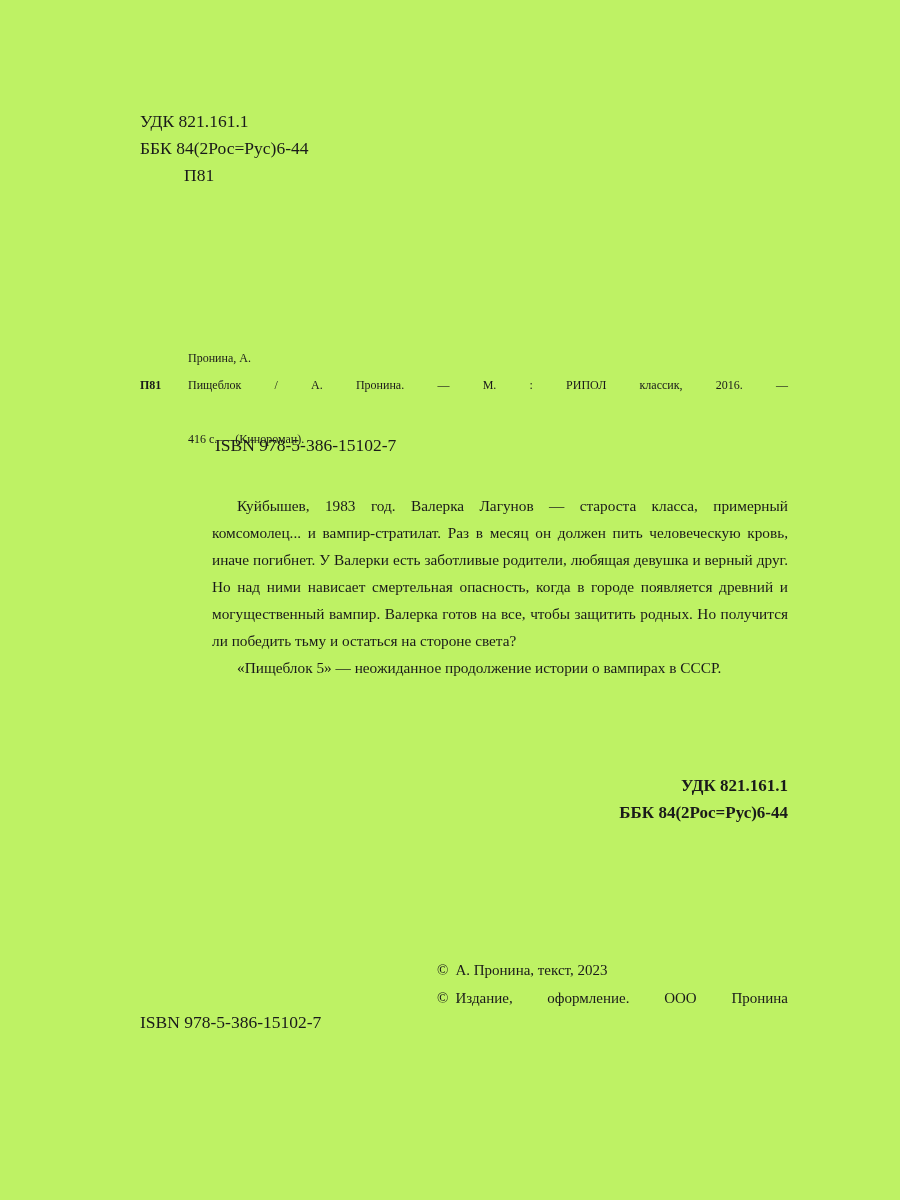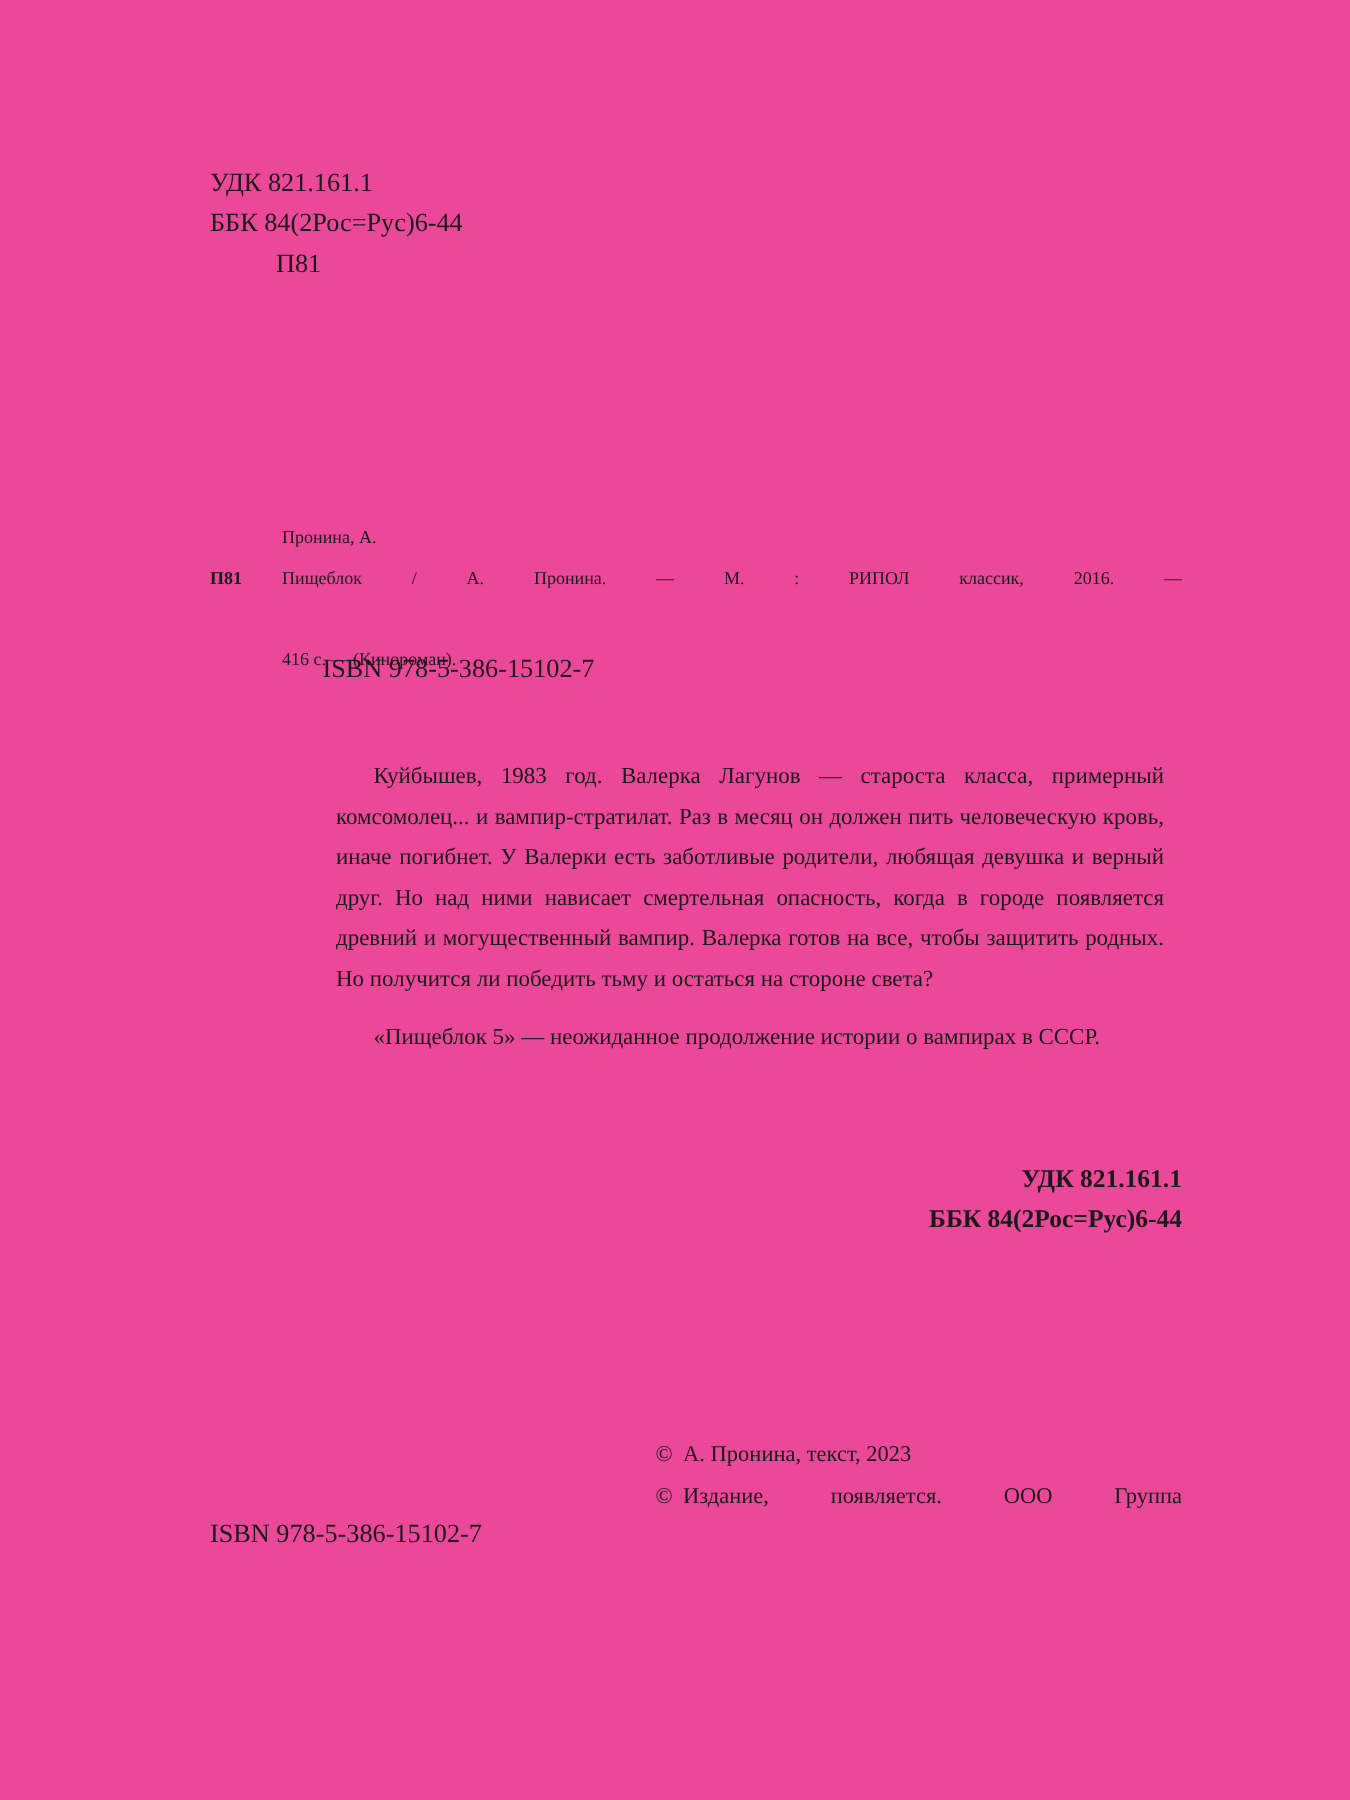--- a/index.html
+++ b/index.html
@@ -11,21 +11,21 @@
   body {
     font-family: "Liberation Serif", "DejaVu Serif", serif;
     color: #1a1a1a;
     -webkit-font-smoothing: antialiased;
   }
 
   #page {
     position: relative;
     width: 900px;
     height: 1200px;
-    background: #ec4899;
+    background: #bef264;
     overflow: hidden;
   }
 
   
   .cip-top {
     position: absolute;
     left: 140px;
     top: 108px;
     font-size: 17.5px;
     line-height: 27px;
@@ -85,21 +85,21 @@
     left: 212px;
     top: 492px;
     width: 576px;
     font-size: 15.3px;
     line-height: 27px;
     text-align: justify;
     text-justify: inter-word;
     hyphens: manual;
   }
   .annotation p {
-    margin: 12px;
+    margin: 0;
     text-indent: 25px;
   }
 
   
   .cip-bottom {
     position: absolute;
     right: 112px;
     top: 772px;
     text-align: right;
     font-size: 17px;
@@ -181,17 +181,17 @@
     <span>ББК 84(2Рос=Рус)6-44</span>
   </div>
 
   <div class="isbn-bottom">ISBN 978-5-386-15102-7</div>
 
   <div class="copyright">
     <span class="line">
       <span class="copysym">©</span><span>А. Пронина, текст, 2023</span>
     </span>
     <span class="wrapline">
-      <span class="copysym">©</span><span>Издание, появляется. ООО Группа</span>
+      <span class="copysym">©</span><span>Издание, оформление. ООО Пронина</span>
     </span>
   </div>
 
 </div>
 
 </body></html>

